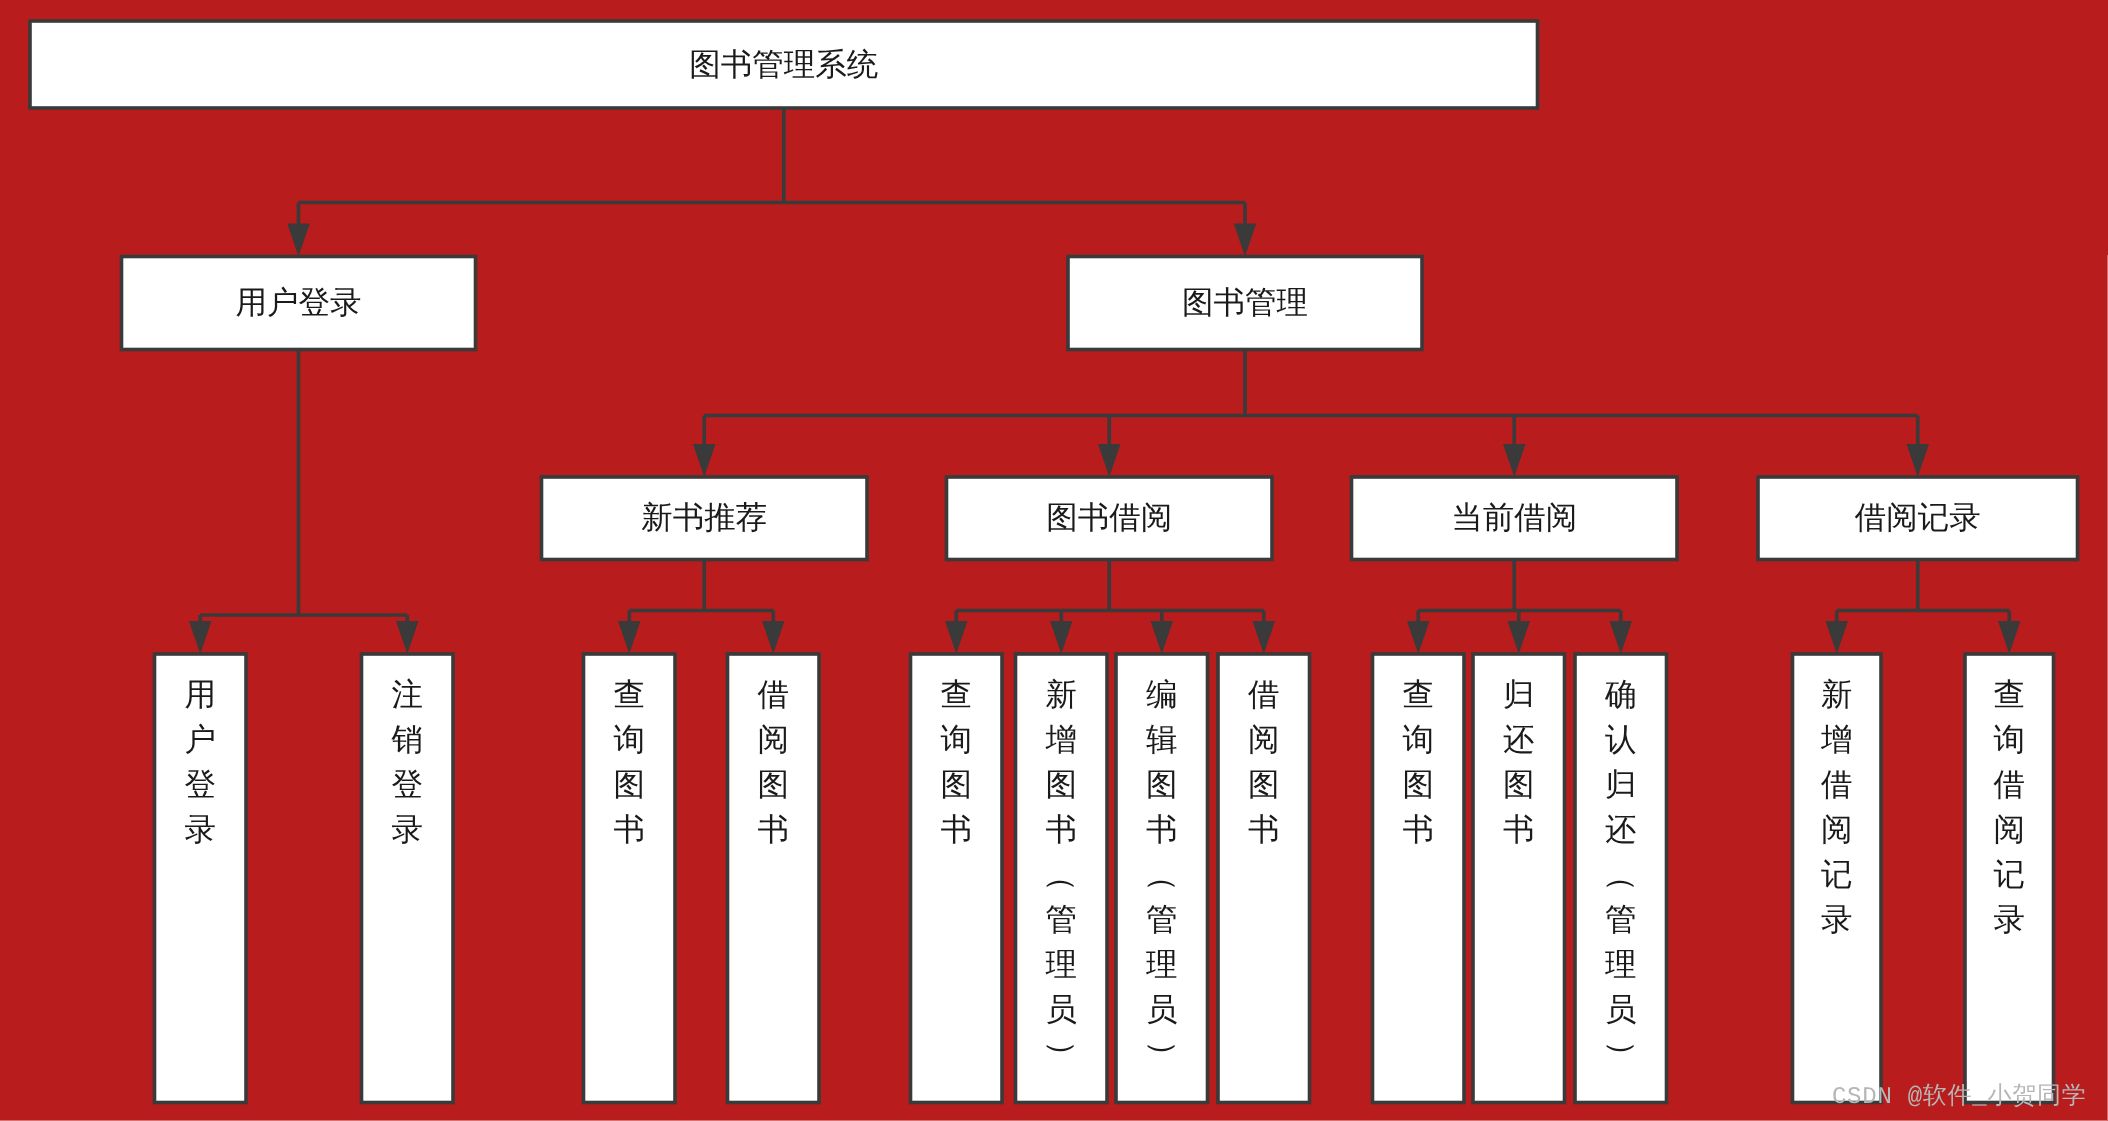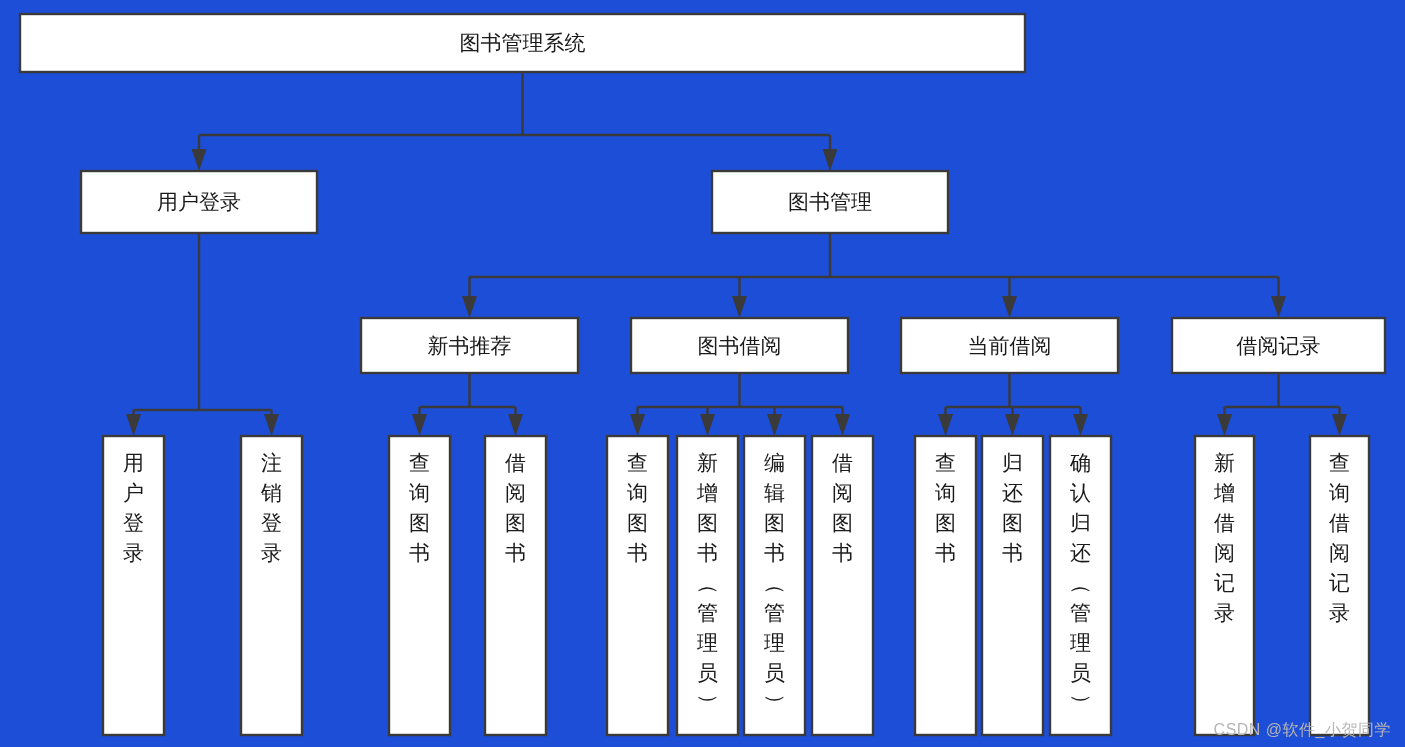--- a/index.html
+++ b/index.html
@@ -11,21 +11,21 @@
   body {
     width: 1405px;
     height: 747px;
     overflow: hidden;
     font-family: "DejaVu Sans", "Liberation Sans", sans-serif;
   }
   #diagram-root {
     position: relative;
     width: 1405px;
     height: 747px;
-    background: #1d4ed8;
+    background: #b91c1c;
   }
   svg#diagram-svg {
     position: absolute;
     left: 0;
     top: 0;
     width: 1405px;
     height: 747px;
     display: block;
   }
   .node-rect {
@@ -55,21 +55,21 @@
     stroke-linecap: butt;
   }
   .arrow-head {
     fill: #3a3a3a;
     stroke: none;
   }
   .watermark-text {
     position: absolute;
     right: 14px;
     bottom: 6px;
-    font-family: Liberation Sans, sans-serif;
+    font-family: Liberation Mono, monospace;
     font-size: 16px;
     color: #b6b6b6;
     letter-spacing: 0.5px;
     white-space: nowrap;
     user-select: none;
   }
 </style>
 </head>
 <body>
 

